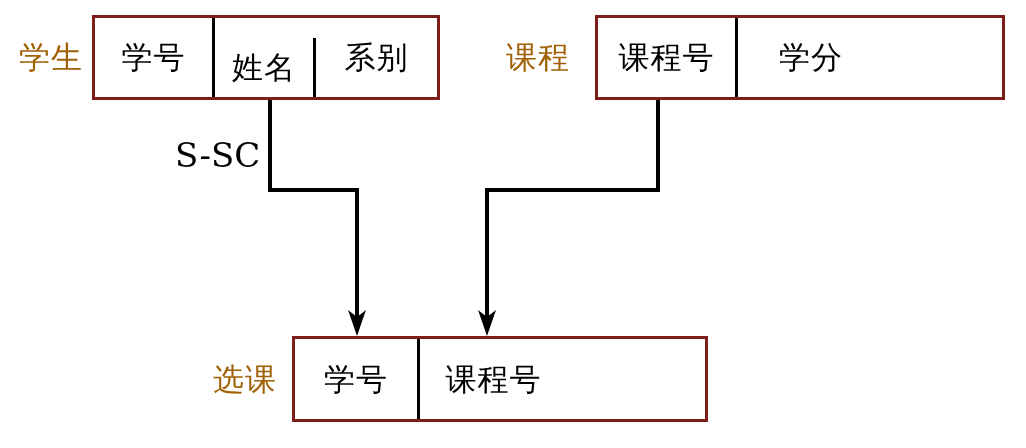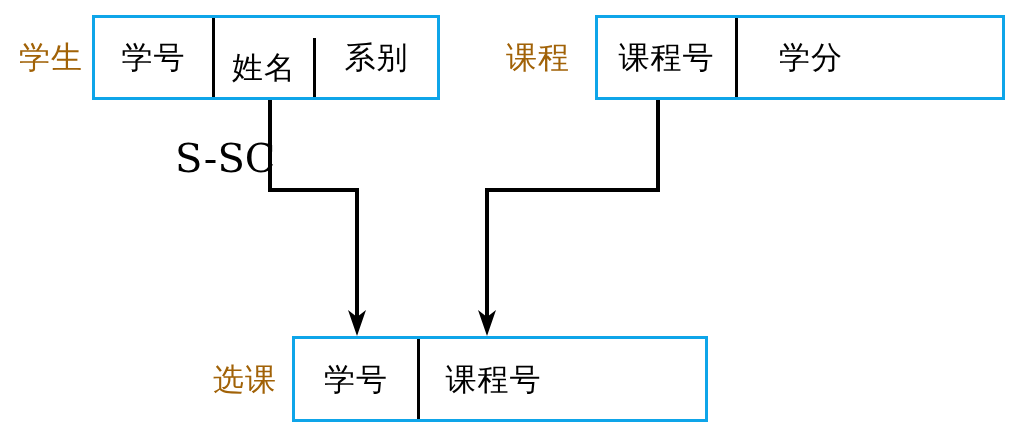--- a/index.html
+++ b/index.html
@@ -16,21 +16,21 @@
     height: 448px;
     background: #ffffff;
     overflow: hidden;
   }
 
   
   .entity-table {
     position: absolute;
     display: flex;
     box-sizing: border-box;
-    border: 3px solid #0ea5e9;
+    border: 3px solid #7f1d1d;
     background: #ffffff;
   }
   .entity-cell {
     box-sizing: border-box;
     display: flex;
     align-items: center;
     justify-content: center;
     border-right: 3px solid #000000;
     font-family: "DejaVu Sans", "Liberation Sans", sans-serif;
     font-size: 31px;
@@ -53,21 +53,21 @@
     letter-spacing: 1px;
     white-space: nowrap;
     display: flex;
     align-items: center;
   }
 
   
   .edge-label {
     position: absolute;
     font-family: "DejaVu Serif", "Liberation Serif", serif;
-    font-size: 40px;
+    font-size: 34px;
     line-height: 1;
     color: #000000;
     white-space: nowrap;
   }
 
   
   #connectors {
     position: absolute;
     left: 0;
     top: 0;

